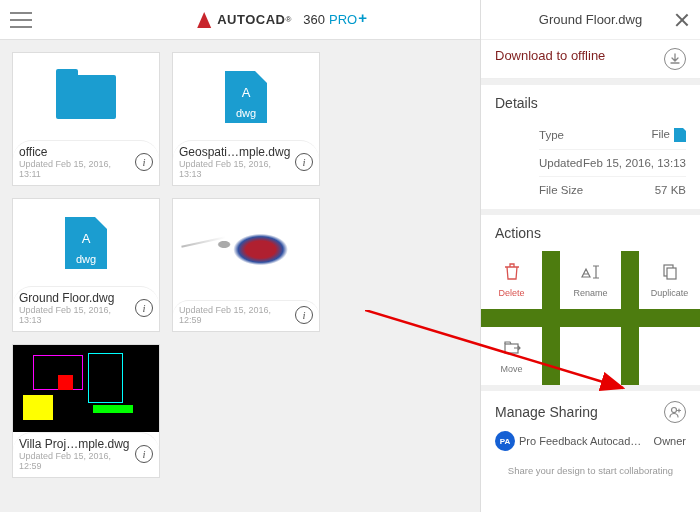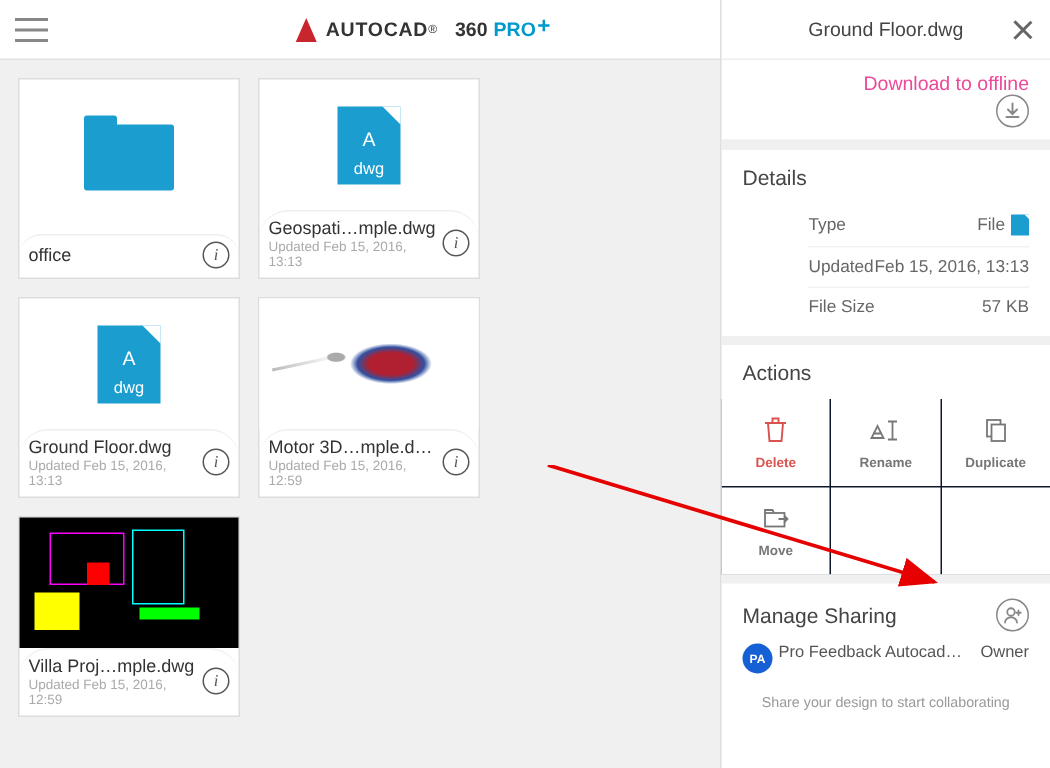--- a/index.html
+++ b/index.html
@@ -4,22 +4,22 @@
 <style>
 * { box-sizing: border-box; margin: 0; padding: 0; }
 body { font-family: -apple-system, "Helvetica Neue", Arial, sans-serif; background: #f0f0f0; width: 700px; height: 512px; overflow: hidden; position: relative; }
 .header { height: 40px; background: #fff; display: flex; align-items: center; padding: 18px 10px; border-bottom: 1px solid #e0e0e0; position: relative; }
 .menu-icon { width: 22px; height: 16px; cursor: pointer; }
 .menu-icon div { height: 2px; background: #888; margin-bottom: 5px; }
 .brand { position: absolute; left: 50%; transform: translateX(-90%); display: flex; align-items: center; font-size: 13px; color: #333; }
 .brand-logo { width: 0; height: 0; border-left: 7px solid transparent; border-right: 7px solid transparent; border-bottom: 16px solid #c8252c; margin-right: 6px; }
 .brand-bold { font-weight: 700; letter-spacing: 0.5px; }
 .brand-reg { font-size: 8px; vertical-align: super; }
-.brand-360 { font-weight: 700; margin-left: 12px; }
-.brand-pro { color: #0099cc; font-weight: 700; margin-left: 4px; }
+.brand-360 { font-weight: 400; margin-left: 12px; }
+.brand-pro { color: #0099cc; font-weight: 400; margin-left: 4px; }
 .brand-plus { color: #0099cc; font-size: 15px; margin-left: 1px; position: relative; top: -2px; font-weight: 700; }
 
 .main { position: absolute; left: 0; top: 40px; width: 480px; height: 472px; padding: 12px; display: flex; flex-wrap: wrap; gap: 12px; align-content: flex-start; background: #f0f0f0; }
 .card { width: 148px; height: 134px; background: #fff; border: 1px solid #ddd; display: flex; flex-direction: column; position: relative; cursor: pointer; }
 .thumb { flex: 1; display: flex; align-items: center; justify-content: center; }
 .card-footer { padding: 4px 6px 6px; border-top: 1px solid #eee; display: flex; align-items: center; justify-content: space-between; border-radius: 19px; }
 .card-text { flex: 1; overflow: hidden; }
 .card-title { font-size: 12px; color: #333; white-space: nowrap; overflow: hidden; text-overflow: ellipsis; }
 .card-date { font-size: 9px; color: #aaa; }
 .info-icon { width: 18px; height: 18px; border: 1.5px solid #555; border-radius: 50%; display: flex; align-items: center; justify-content: center; font-size: 11px; font-style: italic; font-family: Georgia, serif; color: #555; flex-shrink: 0; margin-left: 4px; }
@@ -33,36 +33,36 @@
 .motor-thumb::after { content: ''; position: absolute; left: 8px; top: 42px; width: 45px; height: 2px; background: linear-gradient(90deg, #bbb, transparent); transform: rotate(-12deg); }
 .villa-thumb { width: 100%; height: 100%; background: #000; position: relative; overflow: hidden; }
 .villa-thumb div { position: absolute; }
 .v1{left:20px;top:10px;width:50px;height:35px;border:1px solid #f0f;} .v2{left:75px;top:8px;width:35px;height:50px;border:1px solid #0ff;} .v3{left:10px;top:50px;width:30px;height:25px;background:#ff0;} .v4{left:80px;top:60px;width:40px;height:8px;background:#0f0;} .v5{left:45px;top:30px;width:15px;height:15px;background:#f00;}
 
 .panel { position: absolute; right: 0; top: 0; width: 220px; height: 512px; background: #fff; border-left: 1px solid #ddd; overflow-y: auto; }
 .panel-header { height: 40px; display: flex; align-items: center; justify-content: center; border-bottom: 1px solid #eee; position: relative; font-size: 13px; color: #444; }
 .close-x { position: absolute; right: 10px; width: 16px; height: 16px; cursor: pointer; }
 .close-x::before, .close-x::after { content: ''; position: absolute; left: 7px; top: 0; width: 1.5px; height: 16px; background: #666; }
 .close-x::before { transform: rotate(45deg); } .close-x::after { transform: rotate(-45deg); }
-.dl-row { display: flex; align-items: flex-end; justify-content: space-between; padding: 8px 14px; font-size: 13px; color: #ec4899; border-bottom: 1px solid #eee; flex-direction: column; }
+.dl-row { display: flex; align-items: flex-start; justify-content: space-between; padding: 8px 14px; font-size: 13px; color: #7f1d1d; border-bottom: 1px solid #eee; }
 .dl-icon { width: 22px; height: 22px; border: 1.5px solid #888; border-radius: 50%; display: flex; align-items: center; justify-content: center; font-size: 12px; }
 .section { padding: 10px 14px 6px; border-top: 6px solid #f0f0f0; }
 .section:first-of-type { border-top: none; }
 .section-title { font-size: 14px; color: #444; margin-bottom: 10px; }
 .detail-row { display: flex; justify-content: space-between; align-items: center; font-size: 11.5px; color: #666; padding: 7px 0; border-top: 1px solid #f2f2f2; margin-left: 44px; }
 .detail-row:first-of-type { border-top: none; }
 .file-badge { width: 12px; height: 14px; background: #1b9dd0; display: inline-block; margin-left: 4px; vertical-align: middle; position: relative; }
 .file-badge::before { content:''; position:absolute; top:0; right:0; border-top:3px solid #fff; border-left:3px solid transparent; }
-.actions-grid { display: grid; grid-template-columns: repeat(3, 1fr); gap: 1px; background: #0f172a; margin: 0 -14px -6px; font-weight: bold; }
+.actions-grid { display: grid; grid-template-columns: repeat(3, 1fr); gap: 18px; background: #4d7c0f; margin: 0 -14px -6px; }
 .action-btn { background: #fff; height: 58px; display: flex; flex-direction: column; align-items: center; justify-content: center; font-size: 9px; color: #777; cursor: pointer; gap: 4px; }
 .action-btn.delete { color: #d9534f; }
 .action-btn svg { width: 20px; height: 20px; }
 .manage-head { display: flex; justify-content: space-between; align-items: center; }
 .share-icon { width: 22px; height: 22px; border: 1.5px solid #888; border-radius: 50%; display:flex; align-items:center; justify-content:center; }
-.collab-row { display: flex; gap: 4px; padding: 8px 0 4px; font-size: 11px; color: #555; }
+.collab-row { display: flex; align-items: center; gap: 4px; padding: 8px 0 4px; font-size: 11px; color: #555; }
 .avatar { width: 20px; height: 20px; border-radius: 50%; background: #1560d4; color: #fff; font-size: 8px; display: flex; align-items: center; justify-content: center; font-weight: 600; }
 .collab-name { flex: 1; white-space: nowrap; overflow: hidden; text-overflow: ellipsis; }
 .share-hint { font-size: 9.5px; color: #999; text-align: center; padding: 10px 0; }
 .arrow { position: absolute; left: 365px; top: 310px; pointer-events: none; z-index: 5; }
 </style>
 </head>
 <body>
 
 <div class="header">
   <div class="menu-icon">
@@ -81,20 +81,21 @@
 </div>
 
 <div class="main" id="file-grid">
     <div class="card">
       <div class="thumb">
         <div class="folder-icon"></div>
       </div>
       <div class="card-footer">
         <div class="card-text">
           <div class="card-title">office</div>
+          <div class="card-date">Updated Feb 15, 2016, 13:11</div>
         </div>
         <div class="info-icon">i</div>
       </div>
     </div>
     <div class="card">
       <div class="thumb">
         <div class="dwg-icon"><span class="dwg-a">A</span>dwg</div>
       </div>
       <div class="card-footer">
         <div class="card-text">
@@ -115,21 +116,20 @@
         </div>
         <div class="info-icon">i</div>
       </div>
     </div>
     <div class="card">
       <div class="thumb">
         <div class="motor-thumb"></div>
       </div>
       <div class="card-footer">
         <div class="card-text">
-          <div class="card-title">Motor 3D…mple.dwg</div>
           <div class="card-date">Updated Feb 15, 2016, 12:59</div>
         </div>
         <div class="info-icon">i</div>
       </div>
     </div>
     <div class="card">
       <div class="thumb">
         <div class="villa-thumb">
           <div class="v1"></div>
           <div class="v2"></div>

